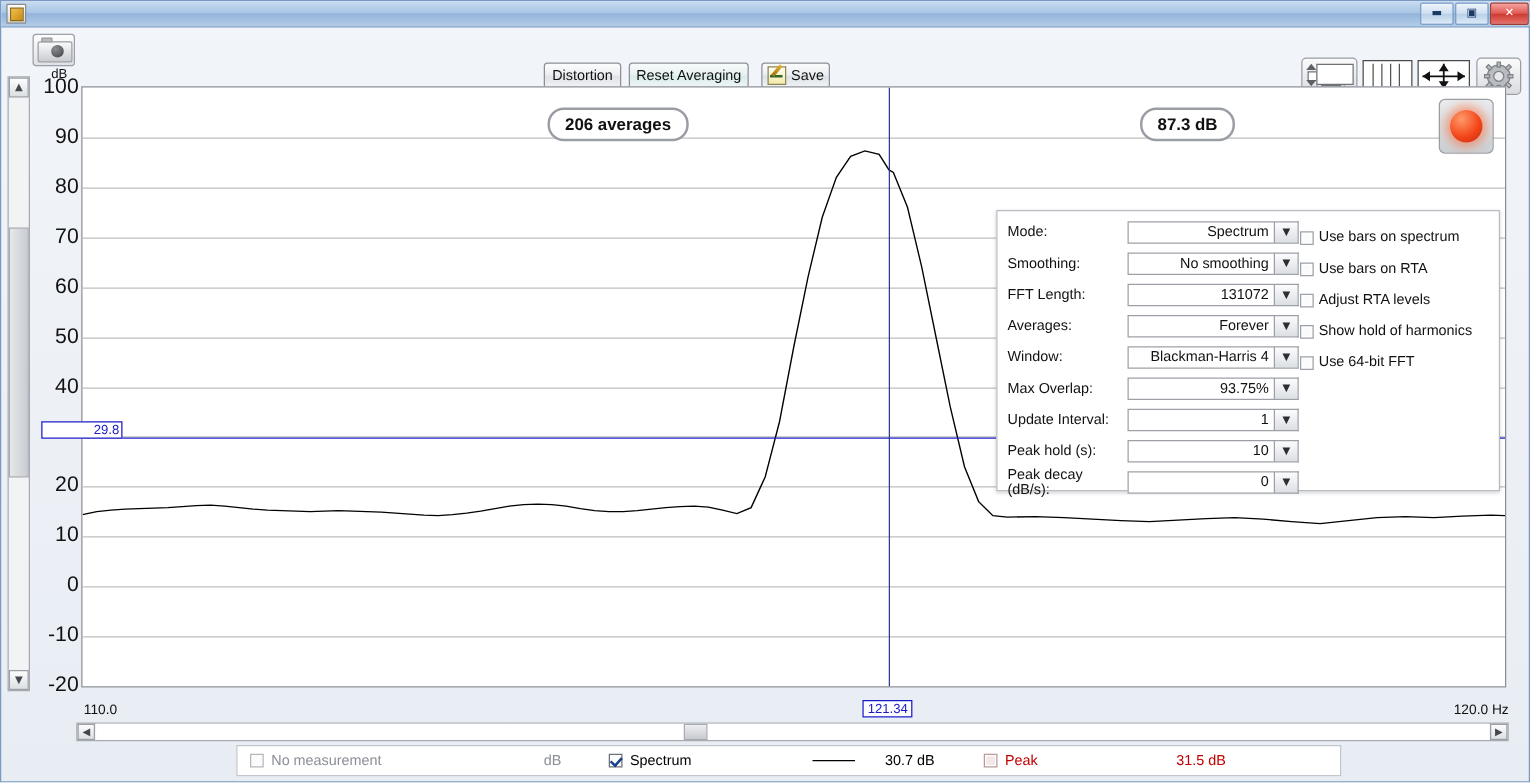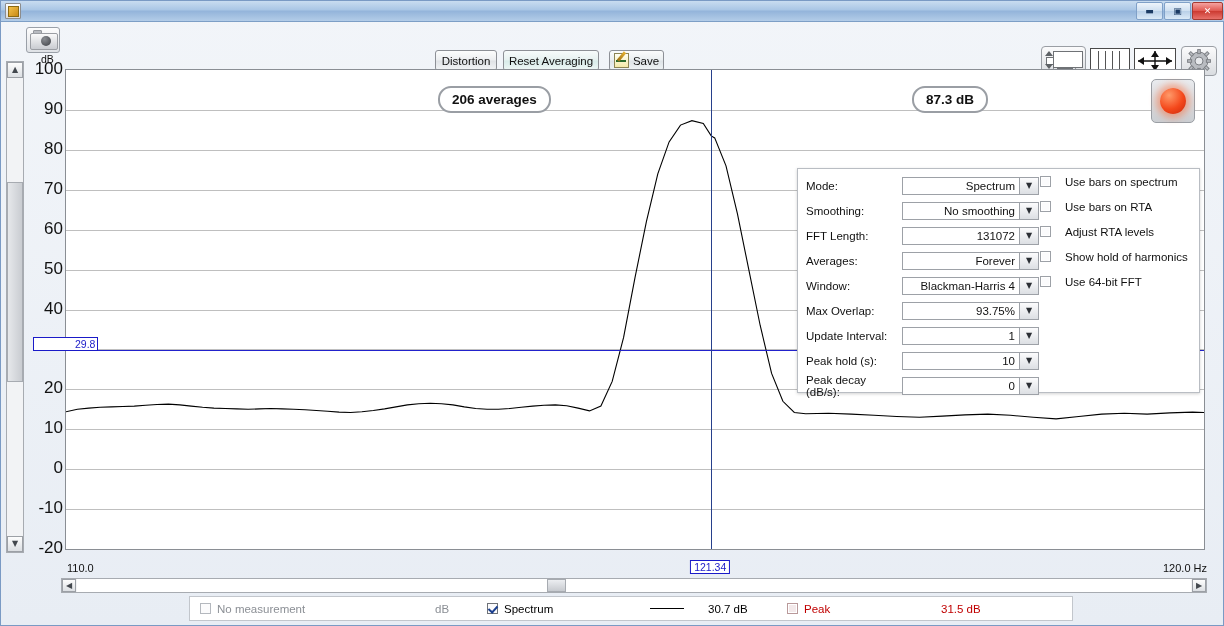--- a/index.html
+++ b/index.html
@@ -121,21 +121,21 @@
     background:#fff;border:1px solid #b9bdc3;border-radius:0;box-sizing:border-box;
     box-shadow:0 1px 3px rgba(0,0,0,.18);margin-top:48px;}
   .srow{position:absolute;left:8px;height:22px;display:flex;align-items:center;}
   .slabel{width:96px;font-size:11.5px;color:#111;}
   .sfield{width:118px;height:18px;border:1px solid #9da1a7;background:#fff;
     display:flex;align-items:center;justify-content:flex-end;padding-right:4px;
     box-sizing:border-box;font-size:11.5px;color:#111;}
   .sarrow{width:19px;height:18px;border:1px solid #9da1a7;border-left:none;box-sizing:border-box;
     background:linear-gradient(180deg,#fcfcfd,#dcdfe3);display:flex;align-items:center;justify-content:center;}
   .sarrow .g{font-size:8px;color:#2b2f34;font-family:"DejaVu Sans",sans-serif;line-height:1;}
-  .crow{position:absolute;left:242px;height:20px;display:flex;align-items:flex-start;gap:14px;}
+  .crow{position:absolute;left:242px;height:20px;display:flex;align-items:flex-end;gap:4px;}
   .cbox{width:11px;height:11px;border:1px solid #9da1a7;background:#fbfbfc;flex:none;
     box-shadow:inset 0 0 0 1px #fff;box-sizing:border-box;}
   .clabel{font-size:11.5px;color:#111;white-space:nowrap;}
 
   
   .xlab{position:absolute;top:561px;font-size:11px;color:#111;}
   .hscroll{position:absolute;left:60px;top:577px;width:1146px;height:15px;
     background:#f3f4f6;border:1px solid #a7abb1;box-sizing:border-box;}
   .hs-arr{position:absolute;top:0;width:14px;height:13px;
     background:linear-gradient(180deg,#fdfdfd,#dcdfe3);border:1px solid #9ca0a6;box-sizing:border-box;}

